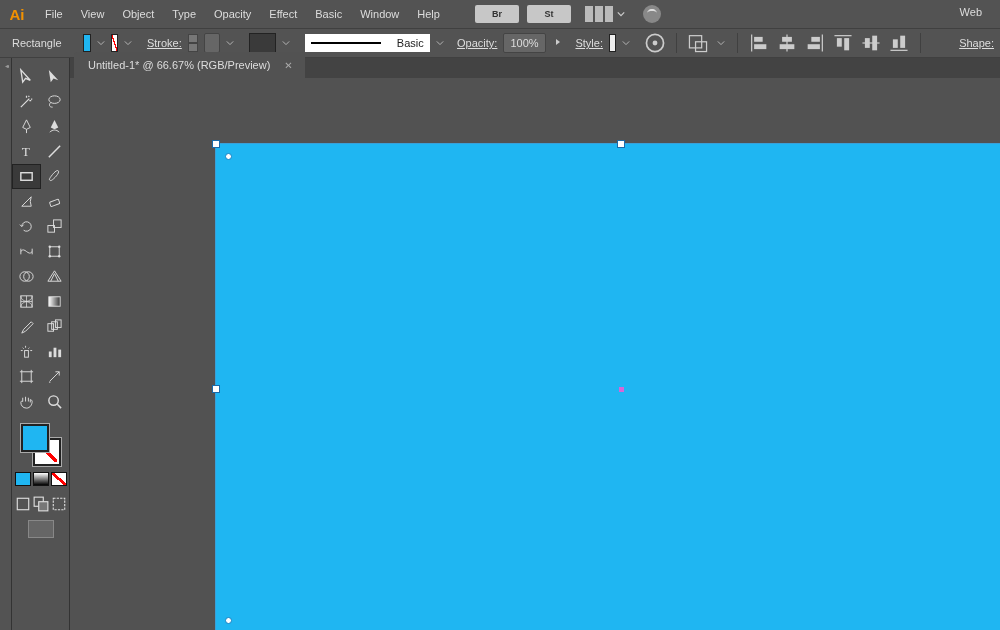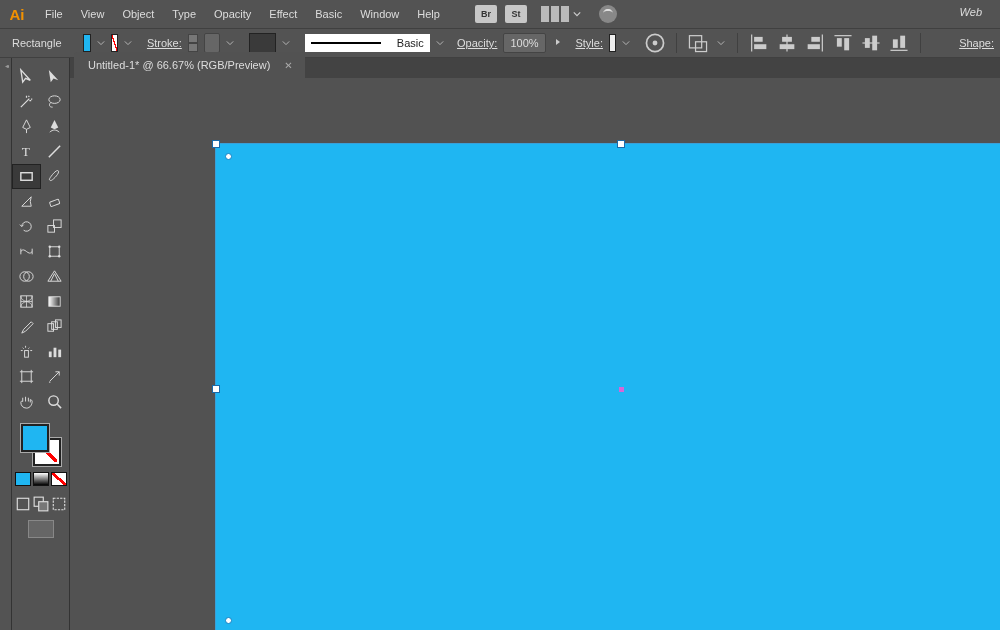--- a/index.html
+++ b/index.html
@@ -2,25 +2,25 @@
 <html><head>
 <meta charset="utf-8">
 <style>
   * { box-sizing: border-box; margin: 0; padding: 0; }
   body { font-family: -apple-system, "Segoe UI", Arial, sans-serif; background:#525252; width:1000px; height:630px; overflow:hidden; font-size:11px; color:#ddd; }
   .menubar { height:28px; background:#535353; display:flex; align-items:center; padding:0 4px; }
   .logo { width:26px; height:28px; display:flex; align-items:center; justify-content:center; color:#f29100; font-weight:bold; font-size:15px; }
   .menu-items { display:flex; gap:0; margin-left:6px; }
   .menu-item { padding:6px 9px; cursor:pointer; }
   .menubar-right { margin-left:auto; display:flex; align-items:center; gap:8px; }
-  .sq-btn { width:22px; height:18px; background:#c7c7c7; display:flex; align-items:center; justify-content:center; font-size:9px; color:#333; font-weight:bold; border-radius:2px;}
+  .sq-btn { width:44px; height:18px; background:#c7c7c7; display:flex; align-items:center; justify-content:center; font-size:9px; color:#333; font-weight:bold; border-radius:2px;}
   .arrange { display:flex; gap:2px;}
   .arrange > div{width:8px;height:16px;background:#bbb;}
   .gpu {width:18px;height:18px;border-radius:9px;background:#888;display:flex;align-items:center;justify-content:center;}
-  .web { margin:0 8px 4px 20px; padding:4px 6px;font-style:italic;}
+  .web { margin:0 8px 4px 20px; padding:4px 6px;}
   
   .ctrlbar { height:30px; background:#535353; border-top:1px solid #404040; border-bottom:1px solid #404040; display:flex; align-items:center; padding:0 6px; gap:6px; }
   .ctrl-label { padding:4px 6px; }
   .swatch { width:18px; height:18px; border:1px solid #222; position:relative;}
   .sw-fill { background:#1fb6f2; }
   .sw-none { background:#fff;}
   .sw-none::after{content:"";position:absolute;inset:0;background:linear-gradient(to top right,transparent 44%,red 44%,red 56%,transparent 56%);}
   .dd { width:12px; display:flex; align-items:center; justify-content:center;}
   .dd svg{width:8px;height:8px;}
   .pill-input { height:20px; background:#666; border:1px solid #444; width:46px; border-radius:2px;}

